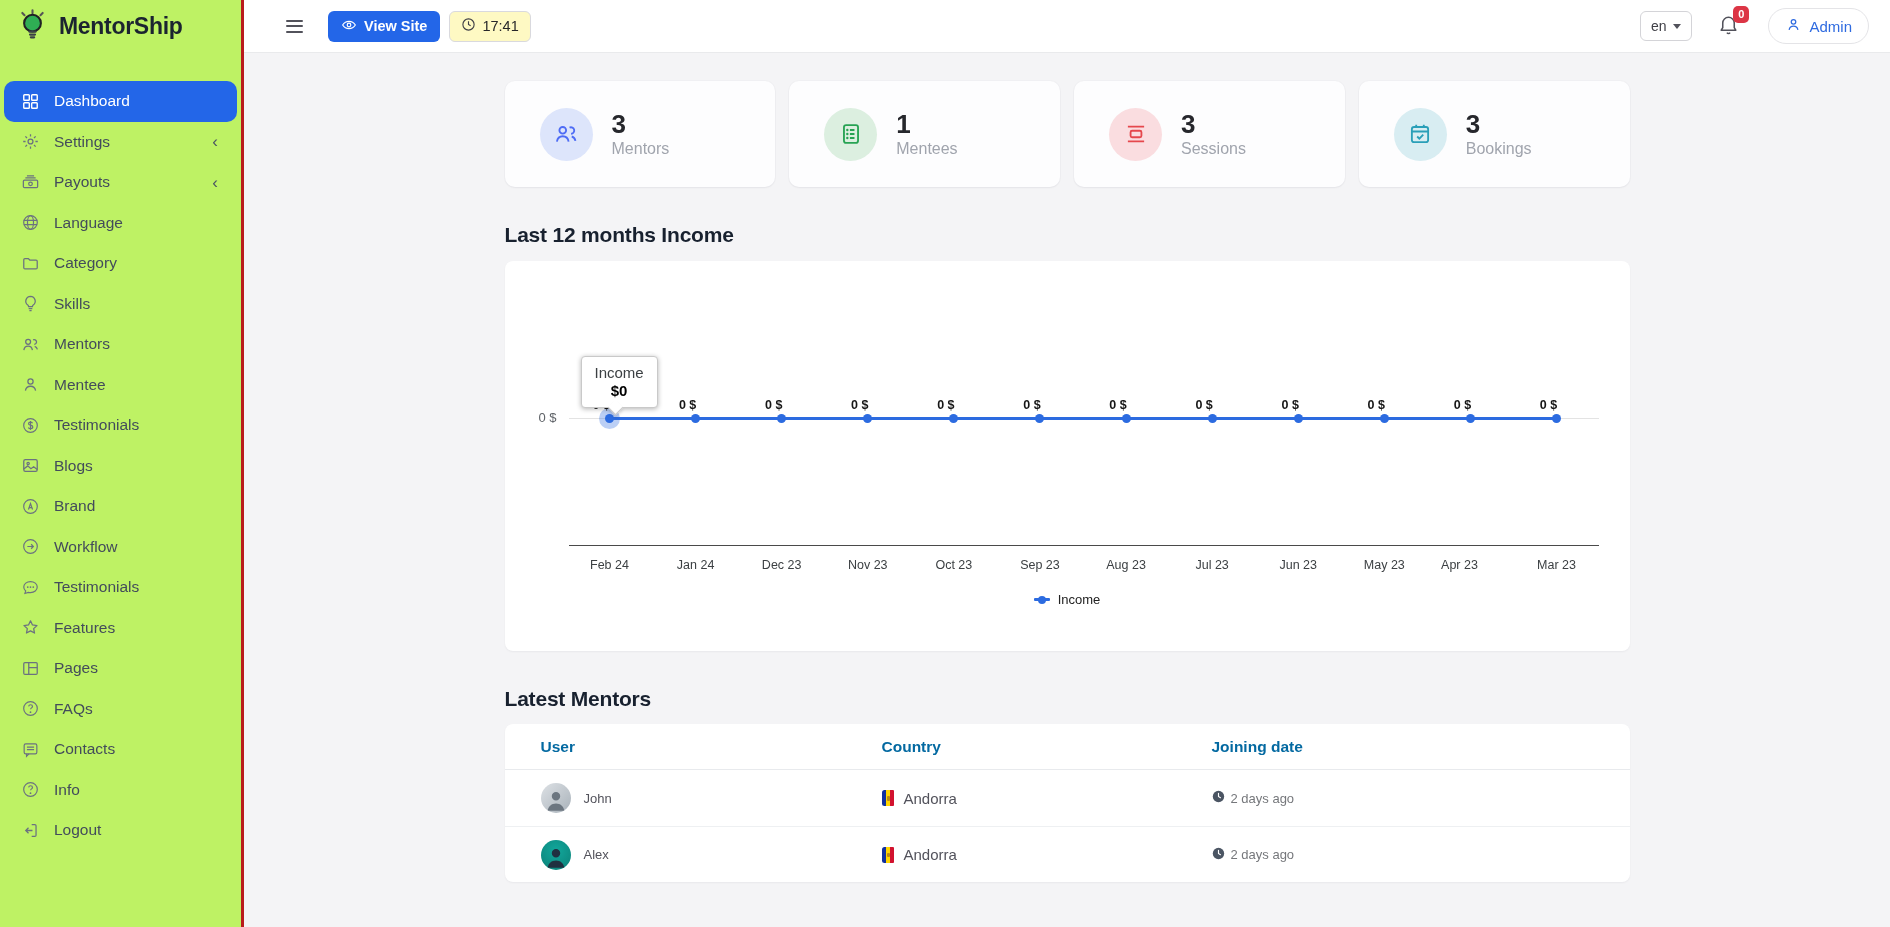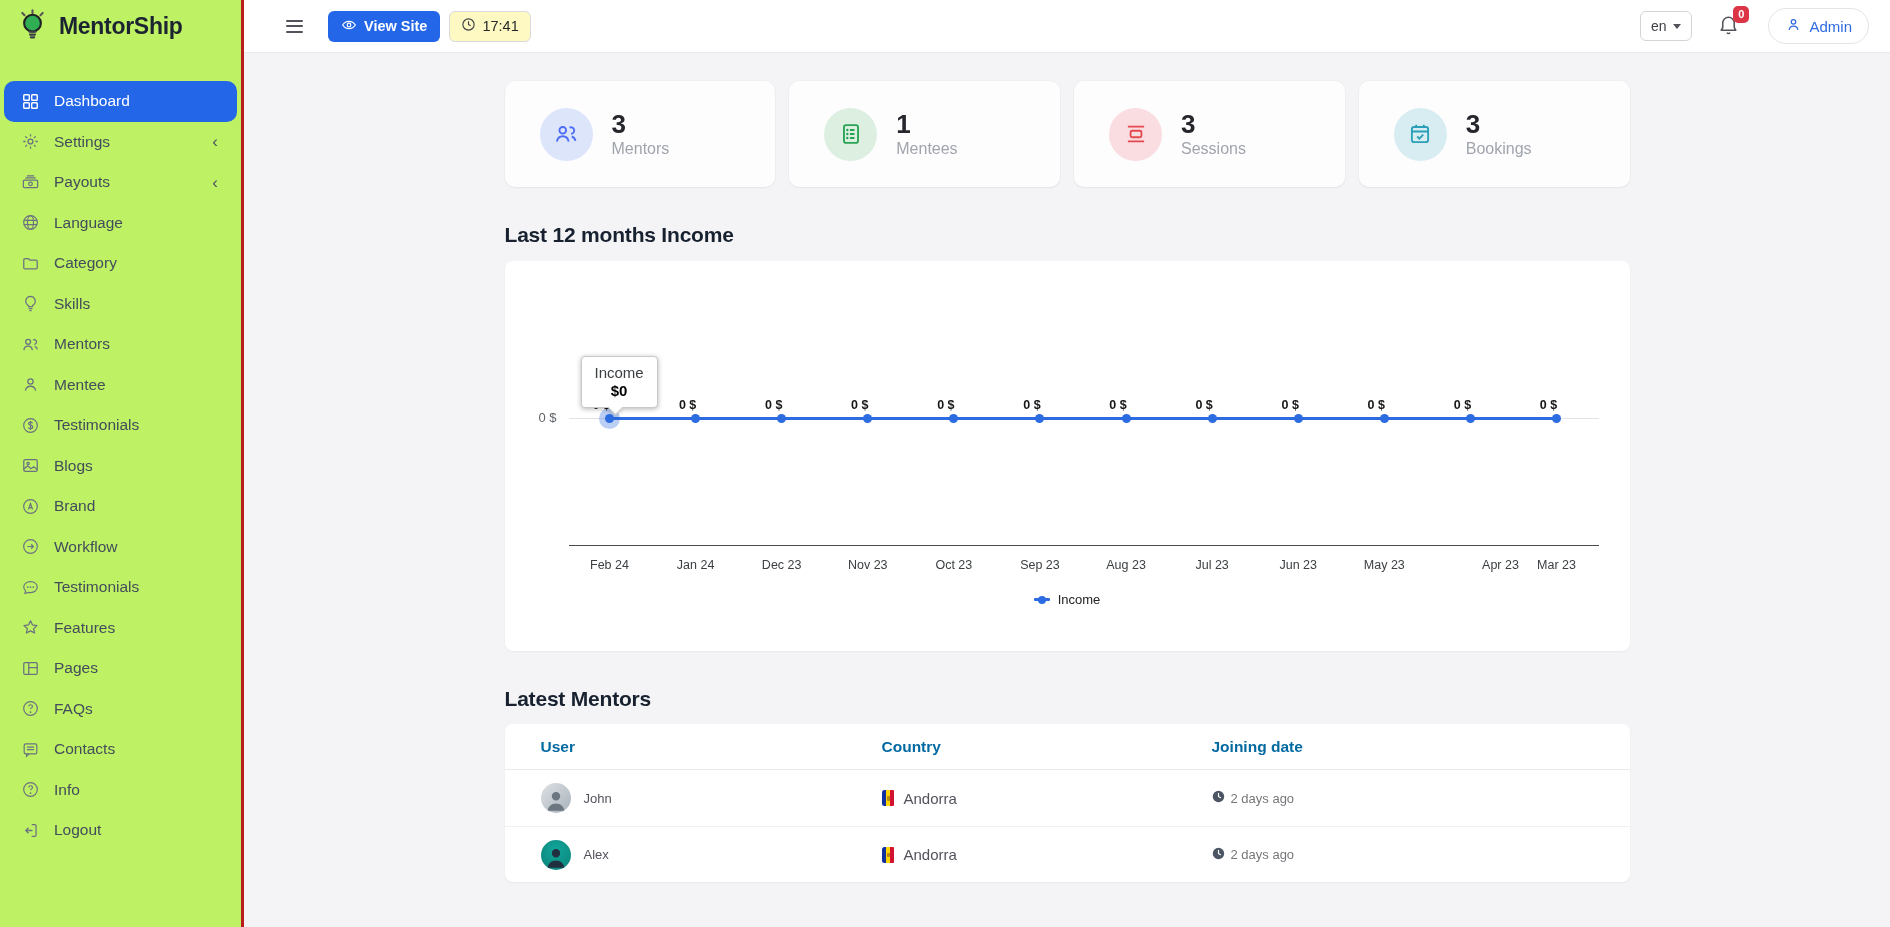--- a/index.html
+++ b/index.html
@@ -478,21 +478,21 @@
           <div class="point-label" style="left: 677.636px;">0 $</div>
           <div class="month-label" style="left: 674.636px;">Jul 23</div>
           <div class="dot" style="left: 789.227px; background: rgb(44, 107, 224);"></div>
           <div class="point-label" style="left: 763.727px;">0 $</div>
           <div class="month-label" style="left: 760.727px;">Jun 23</div>
           <div class="dot" style="left: 875.318px; background: rgb(44, 107, 224);"></div>
           <div class="point-label" style="left: 849.818px;">0 $</div>
           <div class="month-label" style="left: 846.818px;">May 23</div>
           <div class="dot" style="left: 961.409px; background: rgb(44, 107, 224);"></div>
           <div class="point-label" style="left: 935.909px;">0 $</div>
-          <div class="month-label" style="left: 963px; text-align: center;">Apr 23</div>
+          <div class="month-label" style="left: 922px; text-align: center;">Apr 23</div>
           <div class="dot" style="left: 1047.5px; background: rgb(44, 107, 224);"></div>
           <div class="point-label" style="left: 1022px;">0 $</div>
           <div class="month-label" style="left: 1019px;">Mar 23</div>
         </div>
     </div>
 
     <h2 class="section-title">Latest Mentors</h2>
 
     <div class="table-card">
       <div class="t-row t-head">

